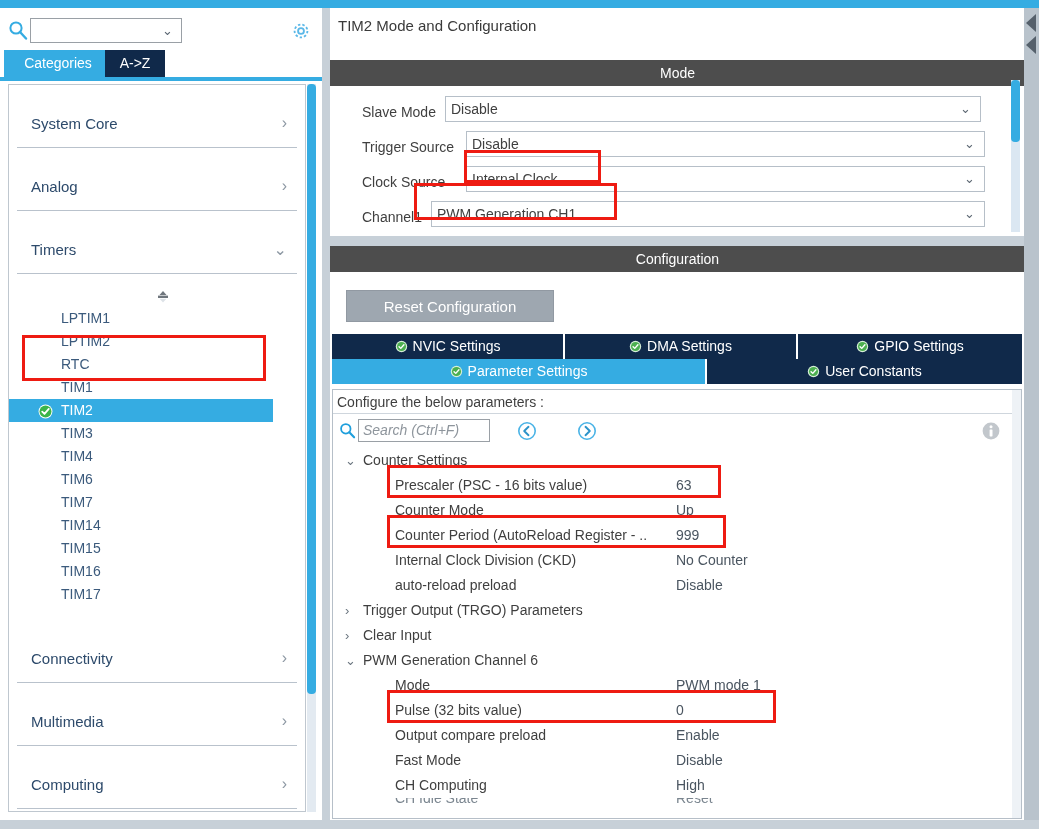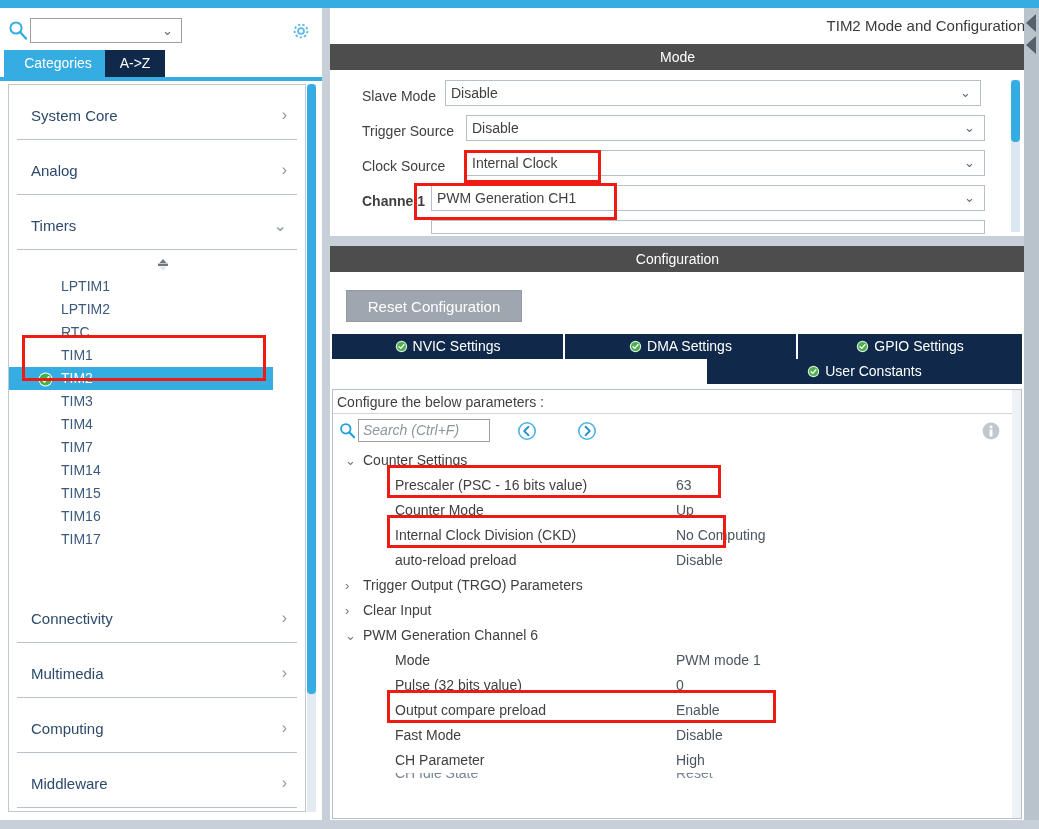--- a/index.html
+++ b/index.html
@@ -35,21 +35,21 @@
     font-size:14px;line-height:27px;text-align:center;box-sizing:border-box;
   }
   .tabs-underline{position:absolute;left:0;top:69px;width:322px;height:4px;background:#35ace2;}
 
   .cat-box{
     position:absolute;left:8px;top:76px;width:298px;height:728px;
     background:#fff;border:1px solid #bfc7cf;box-sizing:border-box;overflow:hidden;
   }
   .cat-row{
     position:relative;height:47px;box-sizing:border-box;
-    border-bottom:1px solid #b9c2cc;margin:8px 8px;
+    border-bottom:1px solid #b9c2cc;margin:16px 8px;
   }
   .cat-label{
     position:absolute;left:14px;top:14px;font-size:15px;color:#2d4a6b;
   }
   .cat-chev{position:absolute;right:10px;top:13px;color:#8e99a4;font-size:16px;}
   .scroll-handle{
     position:absolute;left:146px;top:0px;width:16px;height:14px;
   }
   .timer-item{
     position:relative;height:23px;font-size:14px;color:#3b5a7c;padding-left:52px;
@@ -59,21 +59,21 @@
   .timer-item .check{position:absolute;left:29px;top:4px;width:15px;height:15px;}
 
   .left-scrollbar-track{position:absolute;left:307px;top:76px;width:9px;height:728px;background:#e3eaf1;}
   .left-scrollbar-thumb{position:absolute;left:307px;top:76px;width:9px;height:610px;background:#35ace2;border-radius:4px;}
 
   
   .right-panel{position:absolute;left:330px;top:8px;width:709px;height:812px;background:#c7d0d8;}
 
   .mode-card{position:absolute;left:0;top:0;width:695px;height:228px;background:#ffffff;overflow:hidden;}
   .card-title{
-    height:36px;line-height:36px;text-align:right;font-size:15px;color:#3a3a3a;background:#ffffff;
+    height:52px;line-height:36px;text-align:left;font-size:15px;color:#3a3a3a;background:#ffffff;padding-left:8px;
   }
   .section-bar{
     height:26px;line-height:26px;text-align:center;font-size:14px;color:#ffffff;background:#4d4d4d;
   }
 
   .mode-row{position:relative;height:35px;}
   .mode-label{
     position:absolute;top:8px;font-size:14px;color:#3f3f3f;white-space:nowrap;
   }
   .mode-select{
@@ -81,21 +81,21 @@
   }
   .mode-select .val{position:absolute;left:5px;top:4px;font-size:14px;color:#3f3f3f;white-space:nowrap;}
   .mode-select .chev{position:absolute;right:9px;top:4px;font-size:13px;color:#5d6873;}
 
   .mode-scroll-track{position:absolute;left:681px;top:72px;width:9px;height:152px;background:#dbe7f2;}
   .mode-scroll-thumb{position:absolute;left:681px;top:72px;width:9px;height:62px;background:#35ace2;border-radius:4px;}
 
   
   .config-card{position:absolute;left:0;top:238px;width:695px;height:574px;background:#ffffff;overflow:hidden;}
   .reset-btn{
-    position:absolute;left:16px;top:44px;width:176px;height:32px;background:#9ea7b0;
+    position:absolute;left:16px;top:44px;width:208px;height:32px;background:#9ea7b0;
     color:#ffffff;font-size:15px;line-height:32px;text-align:center;border:1px solid #9199a2;
     box-sizing:border-box;
   }
   .tabrow{position:absolute;left:2px;width:690px;height:25px;}
   .cfg-tab{
     position:absolute;height:25px;line-height:25px;text-align:center;font-size:14px;
     background:#10294a;color:#ffffff;box-sizing:border-box;
   }
   .cfg-tab.active{background:#35ace2;}
   .cfg-tab .tick{display:inline-block;width:13px;height:13px;vertical-align:-2px;margin-right:5px;}
@@ -203,20 +203,21 @@
               <svg width="15" height="15" viewBox="0 0 16 16">
                 <circle cx="8" cy="8" r="7.4" fill="#ffffff"></circle>
                 <circle cx="8" cy="8" r="6.4" fill="#3cb54a"></circle>
                 <polyline points="4.5,8.2 6.9,10.6 11.5,5.2" fill="none" stroke="#ffffff" stroke-width="1.9" stroke-linecap="round" stroke-linejoin="round"></polyline>
               </svg>
             </span>
             <span>TIM2</span>
           </div>
           <div class="timer-item"><span>TIM3</span></div>
           <div class="timer-item"><span>TIM4</span></div>
+          <div class="timer-item"><span>TIM6</span></div>
           <div class="timer-item"><span>TIM7</span></div>
           <div class="timer-item"><span>TIM14</span></div>
           <div class="timer-item"><span>TIM15</span></div>
           <div class="timer-item"><span>TIM16</span></div>
           <div class="timer-item"><span>TIM17</span></div>
         </div>
       </div>
 
       <div class="cat-row">
         <span class="cat-label">Connectivity</span>
@@ -265,21 +266,21 @@
 
         <div class="mode-row">
           <span class="mode-label" style="left:32px;">Clock Source</span>
           <div class="mode-select" style="left:136px;width:519px;">
             <span class="val">Internal Clock</span>
             <span class="chev">⌄</span>
           </div>
         </div>
 
         <div class="mode-row">
-          <span class="mode-label" style="left:32px;font-weight:bold;">Channel1</span>
+          <span class="mode-label" style="left:32px;">Channel1</span>
           <div class="mode-select" style="left:101px;width:554px;">
             <span class="val">PWM Generation CH1</span>
             <span class="chev">⌄</span>
           </div>
         </div>
 
         <div class="mode-row">
           <div class="mode-select" style="left:101px;width:554px;height:14px;"></div>
         </div>
       </div>
@@ -317,20 +318,29 @@
             <svg width="13" height="13" viewBox="0 0 16 16">
                 <circle cx="8" cy="8" r="7" fill="#d7efd9"></circle>
                 <circle cx="8" cy="8" r="5.6" fill="#4caf50"></circle>
                 <polyline points="5,8.2 7.1,10.3 11,5.8" fill="none" stroke="#ffffff" stroke-width="1.7" stroke-linecap="round" stroke-linejoin="round"></polyline>
               </svg>
           </span><span>GPIO Settings</span>
         </div>
       </div>
 
       <div class="tabrow" style="top:113px;">
+        <div class="cfg-tab active" style="left:0;width:373px;">
+          <span class="tick">
+            <svg width="13" height="13" viewBox="0 0 16 16">
+                <circle cx="8" cy="8" r="7" fill="#d7efd9"></circle>
+                <circle cx="8" cy="8" r="5.6" fill="#4caf50"></circle>
+                <polyline points="5,8.2 7.1,10.3 11,5.8" fill="none" stroke="#ffffff" stroke-width="1.7" stroke-linecap="round" stroke-linejoin="round"></polyline>
+              </svg>
+          </span><span>Parameter Settings</span>
+        </div>
         <div class="cfg-tab" style="left:375px;width:315px;">
           <span class="tick">
             <svg width="13" height="13" viewBox="0 0 16 16">
                 <circle cx="8" cy="8" r="7" fill="#d7efd9"></circle>
                 <circle cx="8" cy="8" r="5.6" fill="#4caf50"></circle>
                 <polyline points="5,8.2 7.1,10.3 11,5.8" fill="none" stroke="#ffffff" stroke-width="1.7" stroke-linecap="round" stroke-linejoin="round"></polyline>
               </svg>
           </span><span>User Constants</span>
         </div>
       </div>
@@ -375,22 +385,26 @@
           </div>
           <div class="prow">
             <span class="pname">Prescaler (PSC - 16 bits value)</span>
             <span class="pval">63</span>
           </div>
           <div class="prow">
             <span class="pname">Counter Mode</span>
             <span class="pval">Up</span>
           </div>
           <div class="prow">
+            <span class="pname">Counter Period (AutoReload Register - ..</span>
+            <span class="pval">999</span>
+          </div>
+          <div class="prow">
             <span class="pname">Internal Clock Division (CKD)</span>
-            <span class="pval">No Computing</span>
+            <span class="pval">No Counter</span>
           </div>
           <div class="prow">
             <span class="pname">auto-reload preload</span>
             <span class="pval">Disable</span>
           </div>
 
           <div class="grp">
             <span class="tchev">›</span>
             <span>Trigger Output (TRGO) Parameters</span>
           </div>
@@ -413,21 +427,21 @@
           </div>
           <div class="prow">
             <span class="pname">Output compare preload</span>
             <span class="pval">Enable</span>
           </div>
           <div class="prow">
             <span class="pname">Fast Mode</span>
             <span class="pval">Disable</span>
           </div>
           <div class="prow">
-            <span class="pname">CH Parameter</span>
+            <span class="pname">CH Computing</span>
             <span class="pval">High</span>
           </div>
           <div class="prow clipped">
             <span class="pname" style="top:-12px;color:#7a858f;">CH Idle State</span>
             <span class="pval" style="top:-12px;color:#7a858f;">Reset</span>
           </div>
         </div>
 
         <div class="cfg-scroll-track" style="top:0;left:679px;height:428px;"></div>
       </div>

